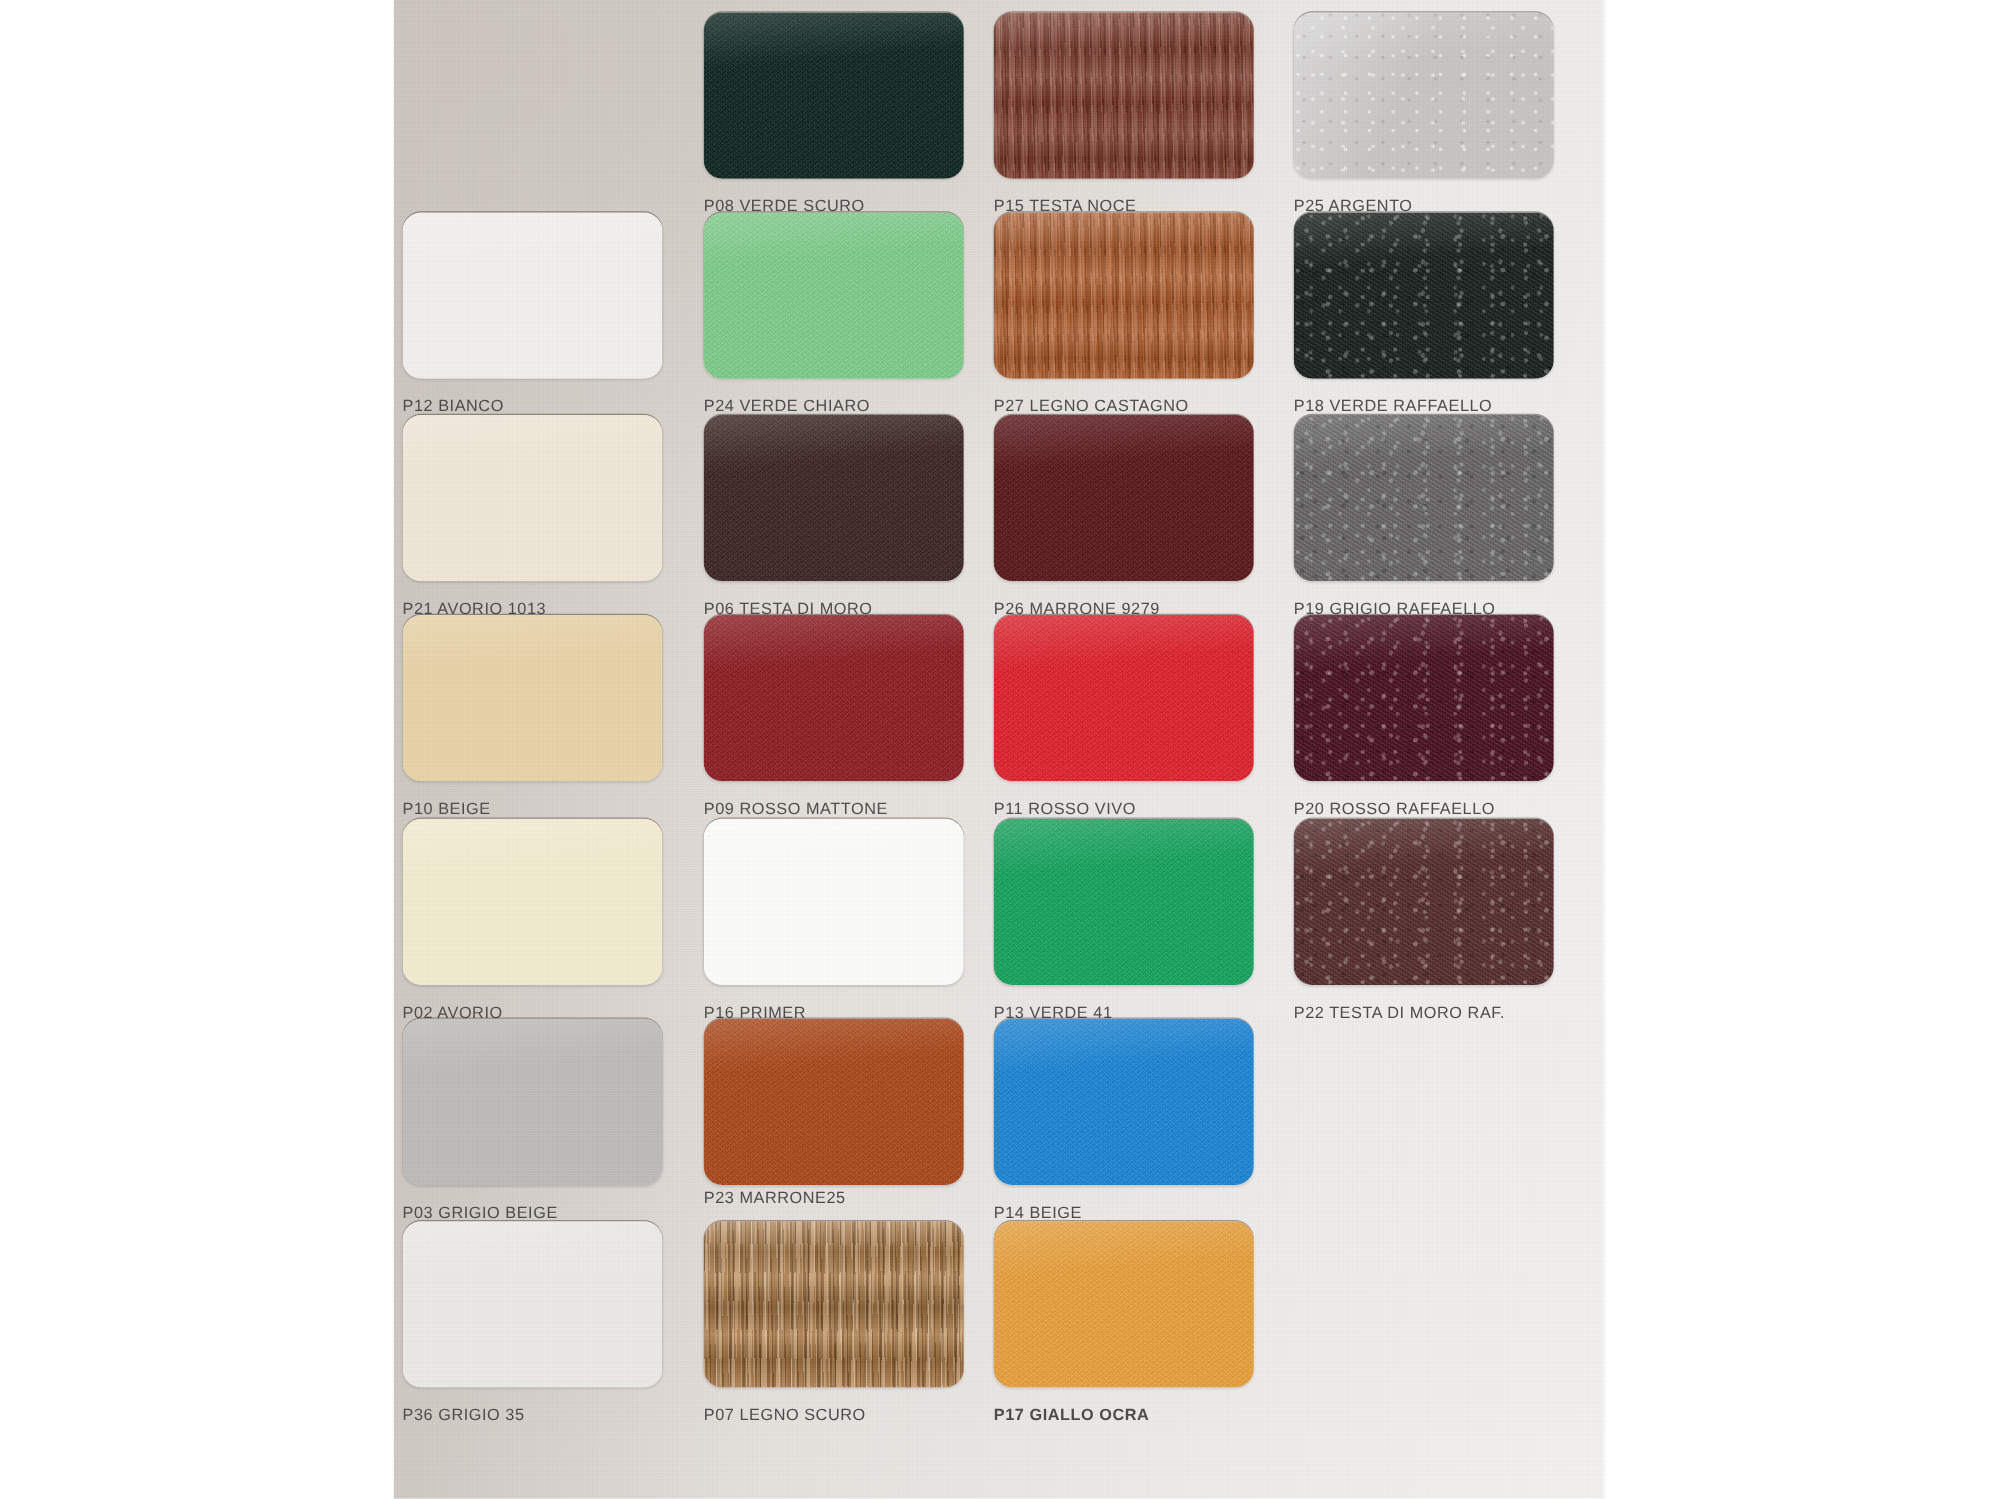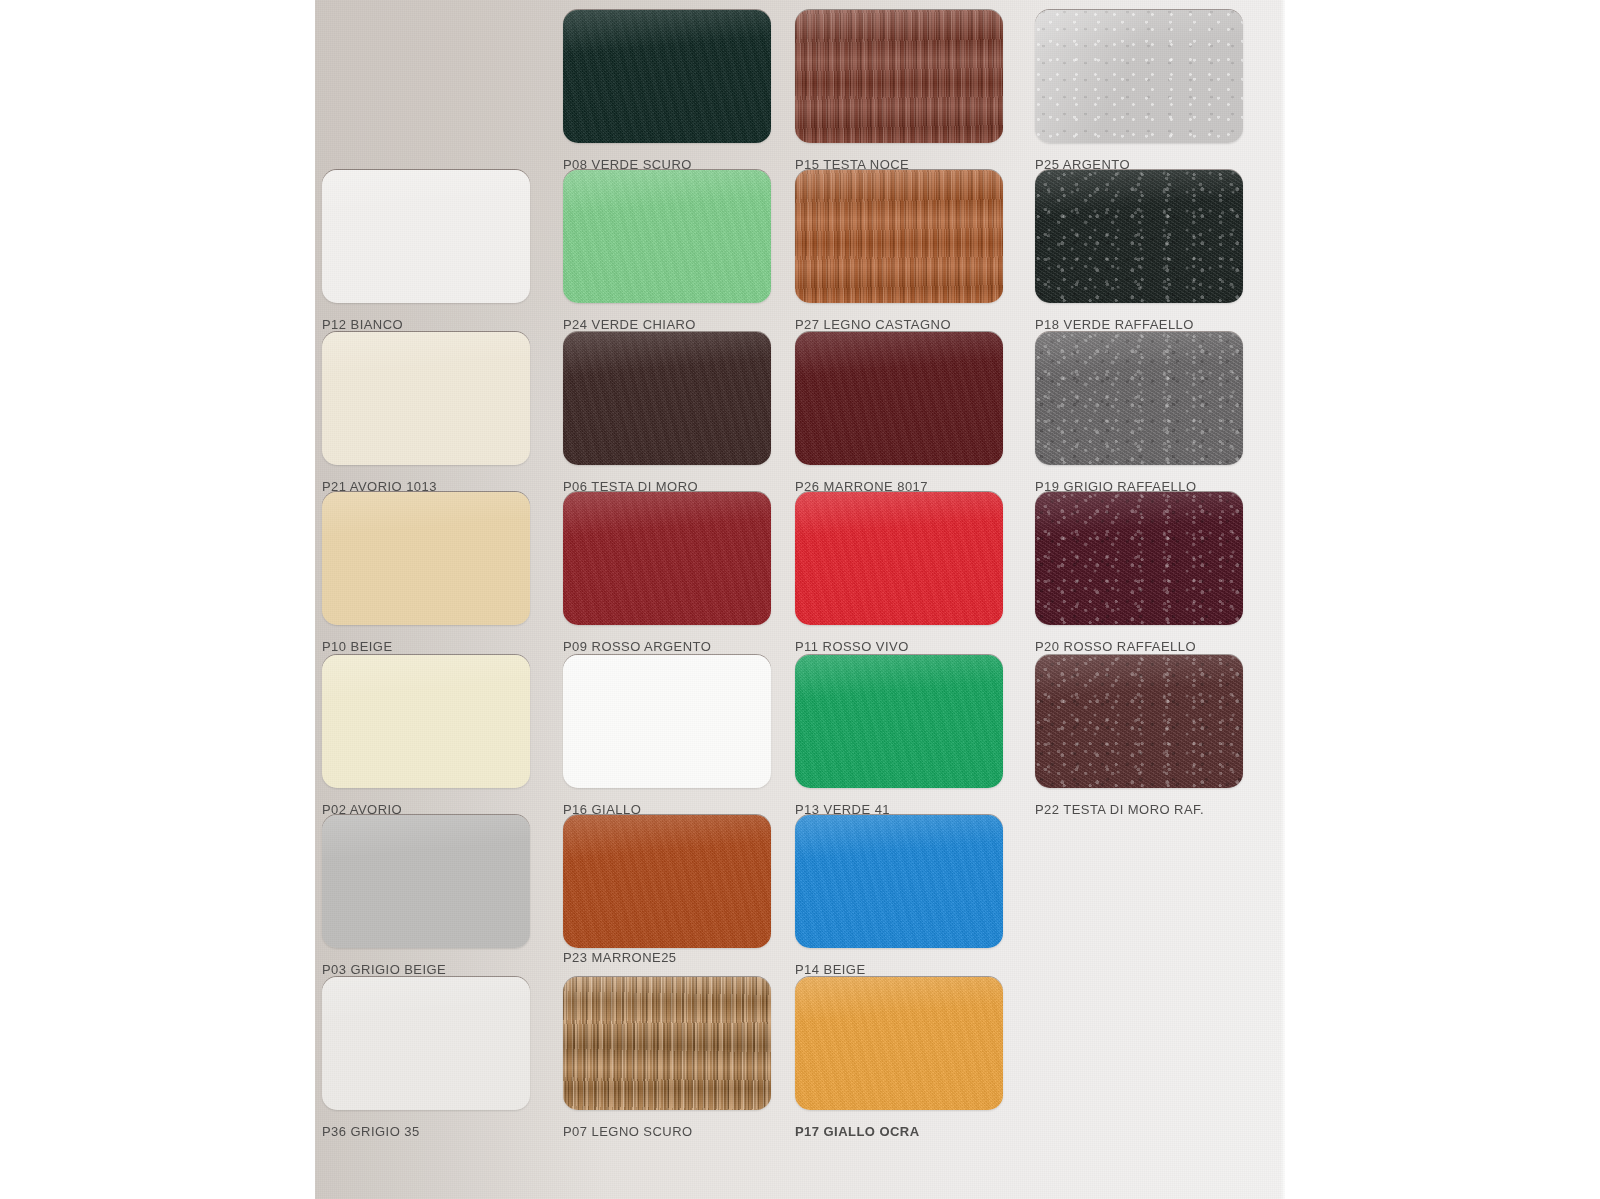--- a/index.html
+++ b/index.html
@@ -204,27 +204,27 @@
       <div class="cell" style="left: 248px; top: 332px;">
         <div class="swatch gloss" style="left: 0px; top: 0px;">
           <div class="fill tex-fine" style="background: rgb(58, 36, 34);"></div>
         </div>
         <div class="label" style="left: 0px; top: 147px;">P06 TESTA DI MORO</div>
       </div>
       <div class="cell" style="left: 248px; top: 492px;">
         <div class="swatch gloss" style="left: 0px; top: 0px;">
           <div class="fill tex-fine" style="background: rgb(142, 28, 34);"></div>
         </div>
-        <div class="label" style="left: 0px; top: 147px;">P09 ROSSO ARGENTO</div>
+        <div class="label" style="left: 0px; top: 147px;">P09 ROSSO MATTONE</div>
       </div>
       <div class="cell" style="left: 248px; top: 655px;">
         <div class="swatch gloss" style="left: 0px; top: 0px;">
           <div class="fill " style="background: rgb(251, 251, 250);"></div>
         </div>
-        <div class="label" style="left: 0px; top: 147px;">P16 GIALLO</div>
+        <div class="label" style="left: 0px; top: 147px;">P16 PRIMER</div>
       </div>
       <div class="cell" style="left: 248px; top: 815px;">
         <div class="swatch gloss" style="left: 0px; top: 0px;">
           <div class="fill tex-fine" style="background: rgb(173, 71, 24);"></div>
         </div>
         <div class="label" style="left: 0px; top: 135px;">P23 MARRONE25</div>
       </div>
       <div class="cell" style="left: 248px; top: 977px;">
         <div class="swatch gloss" style="left: 0px; top: 0px;">
           <div class="fill tex-wood-oak" style="background: rgb(181, 121, 58);"></div>
@@ -240,21 +240,21 @@
       <div class="cell" style="left: 480px; top: 170px;">
         <div class="swatch gloss" style="left: 0px; top: 0px;">
           <div class="fill tex-wood" style="background: rgb(174, 84, 32);"></div>
         </div>
         <div class="label" style="left: 0px; top: 147px;">P27 LEGNO CASTAGNO</div>
       </div>
       <div class="cell" style="left: 480px; top: 332px;">
         <div class="swatch gloss" style="left: 0px; top: 0px;">
           <div class="fill tex-fine" style="background: rgb(90, 21, 24);"></div>
         </div>
-        <div class="label" style="left: 0px; top: 147px;">P26 MARRONE 8017</div>
+        <div class="label" style="left: 0px; top: 147px;">P26 MARRONE 9279</div>
       </div>
       <div class="cell" style="left: 480px; top: 492px;">
         <div class="swatch gloss" style="left: 0px; top: 0px;">
           <div class="fill tex-fine" style="background: rgb(226, 32, 43);"></div>
         </div>
         <div class="label" style="left: 0px; top: 147px;">P11 ROSSO VIVO</div>
       </div>
       <div class="cell" style="left: 480px; top: 655px;">
         <div class="swatch gloss" style="left: 0px; top: 0px;">
           <div class="fill tex-fine" style="background: rgb(19, 164, 93);"></div>

